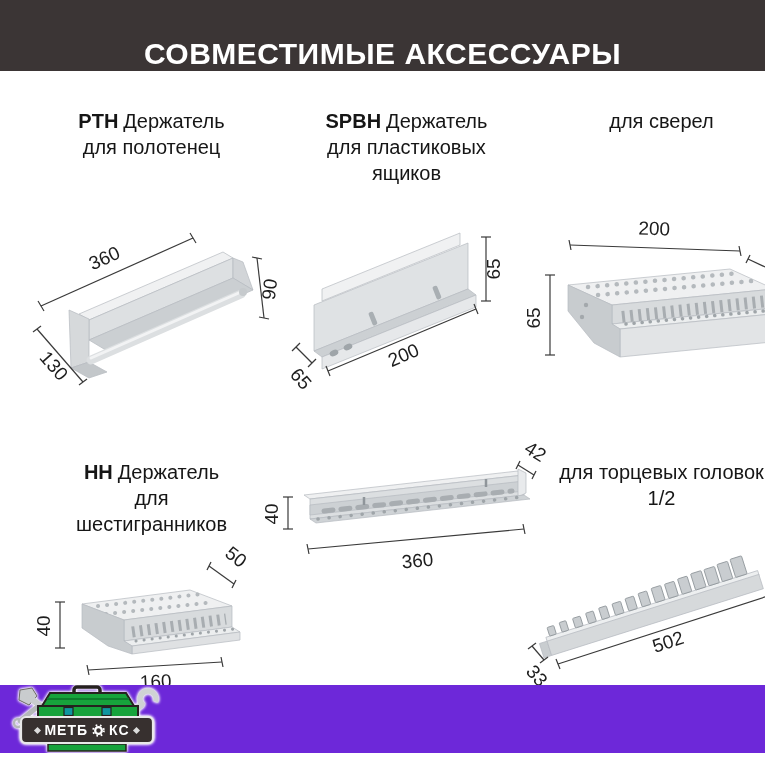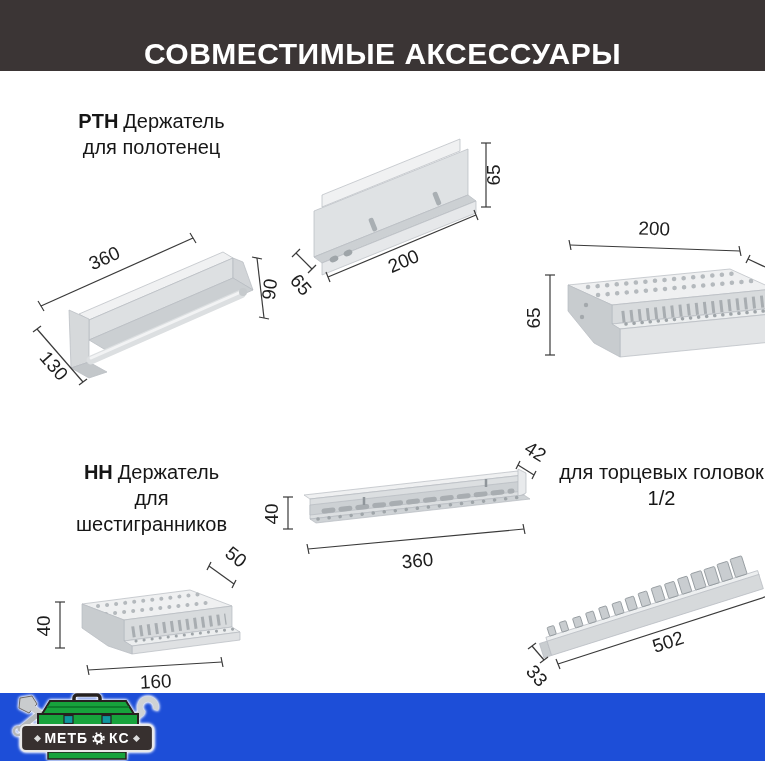--- a/index.html
+++ b/index.html
@@ -30,21 +30,21 @@
   .row1 .fig{height:195px;}
   .row2 .fig{height:155px;}
   .row2{margin-top:26px;}
   svg{overflow:visible;display:block;}
   
   .pp{stroke:#b6bac0;stroke-width:0.7;}
   .dim{stroke:#3a3a3a;stroke-width:1.2;fill:none;}
   .dimt{font-family:"Liberation Sans",sans-serif;font-size:19px;fill:#1d1d1d;}
   
   .botbar{
-    position:absolute;left:0;bottom:4px;width:765px;height:68px;background:#1d4ed8;
+    position:absolute;left:0;bottom:12px;width:765px;height:68px;background:#6d28d9;
   }
   .logo{position:absolute;left:8px;top:1px;width:160px;height:66px;}
   .logo > svg{filter:drop-shadow(0 0 1.5px #ffffff) drop-shadow(0 0 1px #ffffff);}
   .banner{
     position:absolute;left:13px;top:31px;width:132px;height:26px;
     display:flex;align-items:center;justify-content:center;gap:4px;
   }
   .bt{color:#ffffff;font-weight:700;font-size:14px;letter-spacing:1px;line-height:1;}
   .dia{width:5px;height:5px;background:#dcdcdc;transform:rotate(45deg);display:inline-block;}
   .gear{display:inline-block;}
@@ -93,20 +93,25 @@
 
             <line class="dim" x1="10" y1="127" x2="56" y2="180"></line>
             <line class="dim" x1="6" y1="130" x2="14" y2="124"></line>
             <line class="dim" x1="52" y1="183" x2="60" y2="177"></line>
             <text class="dimt" text-anchor="middle" transform="translate(22,168) rotate(49)">130</text>
           </svg>
         </div>
       </section>
 
       <section class="cell">
+        <h3 class="ph">
+          <div class="hl"><span class="code">SPBH</span><span>Держатель</span></div>
+          <div class="hl">для пластиковых</div>
+          <div class="hl">ящиков</div>
+        </h3>
         <div class="fig">
           <svg width="250" height="198" viewBox="0 0 250 198">
 
             <polygon class="pp" points="40,88 178,32 178,44 40,100" fill="#f0f1f2"></polygon>
             <polygon class="pp" points="32,104 186,42 186,88 32,150" fill="#dfe2e4"></polygon>
             <polygon class="pp" points="32,150 186,88 194,94 40,156" fill="#ccd0d3"></polygon>
             <polygon class="pp" points="40,156 194,94 194,106 40,168" fill="#e6e8ea"></polygon>
             <rect x="86" y="112" width="5" height="14" rx="2" fill="#a9afb3" transform="rotate(-22 86 112)"></rect>
             <rect x="150" y="86" width="5" height="14" rx="2" fill="#a9afb3" transform="rotate(-22 150 86)"></rect>
             <ellipse cx="52" cy="152" rx="4.5" ry="3" fill="#9fa5a9" transform="rotate(-22 52 152)"></ellipse>
@@ -125,20 +130,21 @@
             <line class="dim" x1="14" y1="146" x2="30" y2="162"></line>
             <line class="dim" x1="18" y1="142" x2="10" y2="150"></line>
             <line class="dim" x1="34" y1="158" x2="26" y2="166"></line>
             <text class="dimt" text-anchor="middle" transform="translate(14,182) rotate(49)">65</text>
           </svg>
         </div>
       </section>
 
       <section class="cell">
         <h3 class="ph">
+          <div class="hl">для сверел</div>
 
         </h3>
         <div class="fig">
           <svg width="255" height="190" viewBox="0 0 255 190">
 
             <polygon class="pp" points="34,80 196,64 240,84 78,100" fill="#eff0f1"></polygon>
             <line x1="54" y1="82" x2="206" y2="68" stroke="#b4b9bd" stroke-width="4.5" stroke-dasharray="0.1 9.5" stroke-linecap="round"></line>
             <line x1="64" y1="90" x2="218" y2="76" stroke="#b4b9bd" stroke-width="4.5" stroke-dasharray="0.1 9.5" stroke-linecap="round"></line>
             <polygon class="pp" points="78,100 240,84 240,103 78,119" fill="#d8dbdd"></polygon>
             <line x1="88" y1="112" x2="234" y2="96" stroke="#a8adb1" stroke-width="12" stroke-dasharray="3 5.2"></line>

